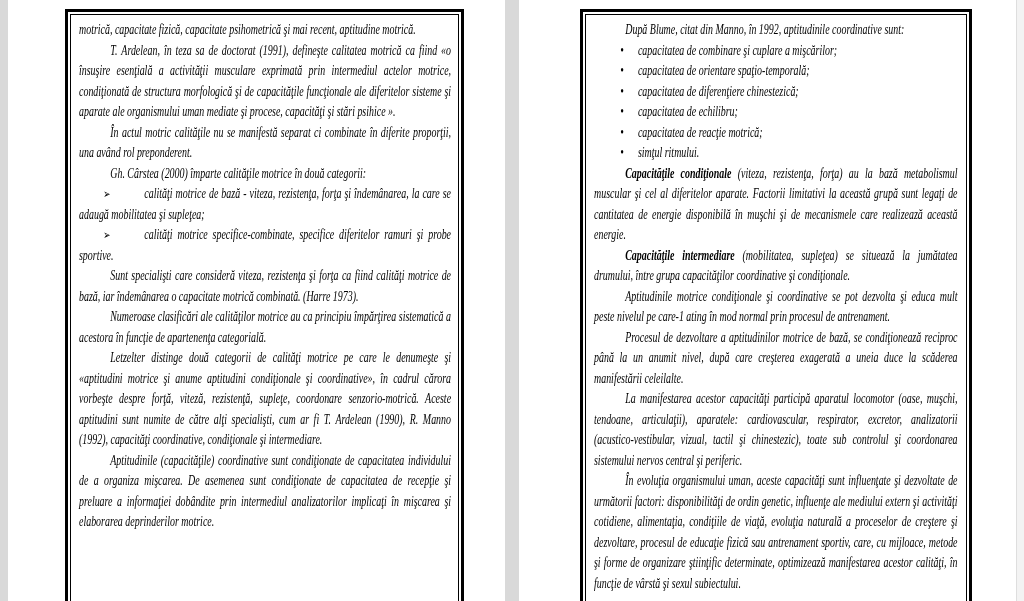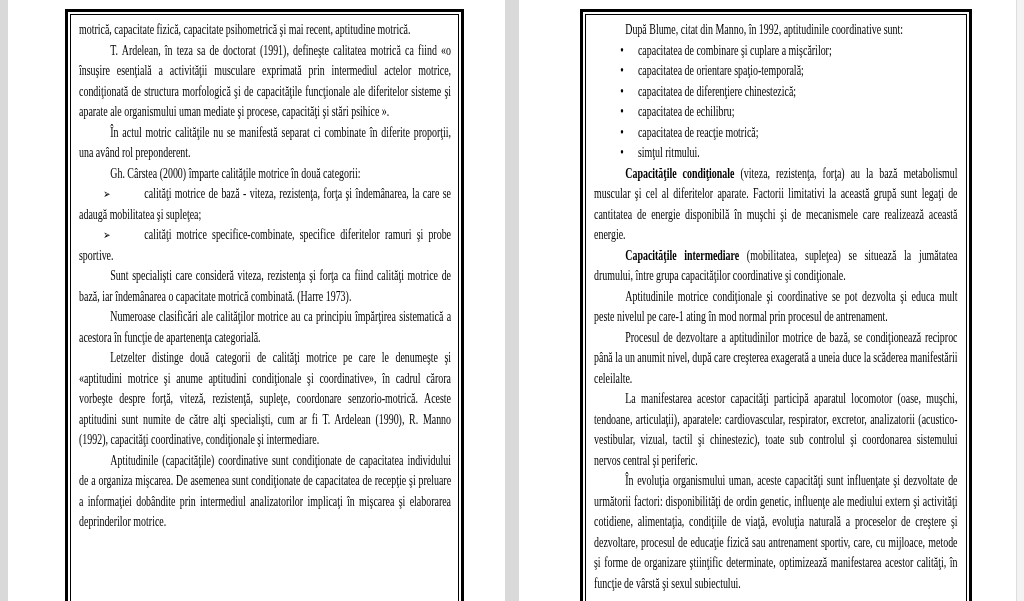--- a/index.html
+++ b/index.html
@@ -10,20 +10,21 @@
     position:relative;
     font-family:"Liberation Serif","DejaVu Serif",serif;
     color:#000;
   }
   * { box-sizing:border-box; }
 
   .page {
     position:absolute; top:0; height:601px;
     background:#ffffff;
     overflow:hidden;
+    font-style:italic;
   }
   #page-left  { left:8px;   width:497px; }
   #page-right { left:519px; width:497px; }
 
   
   .frame {
     position:absolute; top:9px; bottom:-8px;
     border:3px solid #000; border-bottom:none;
   }
   #page-left  .frame { left:57px; width:399px; }

